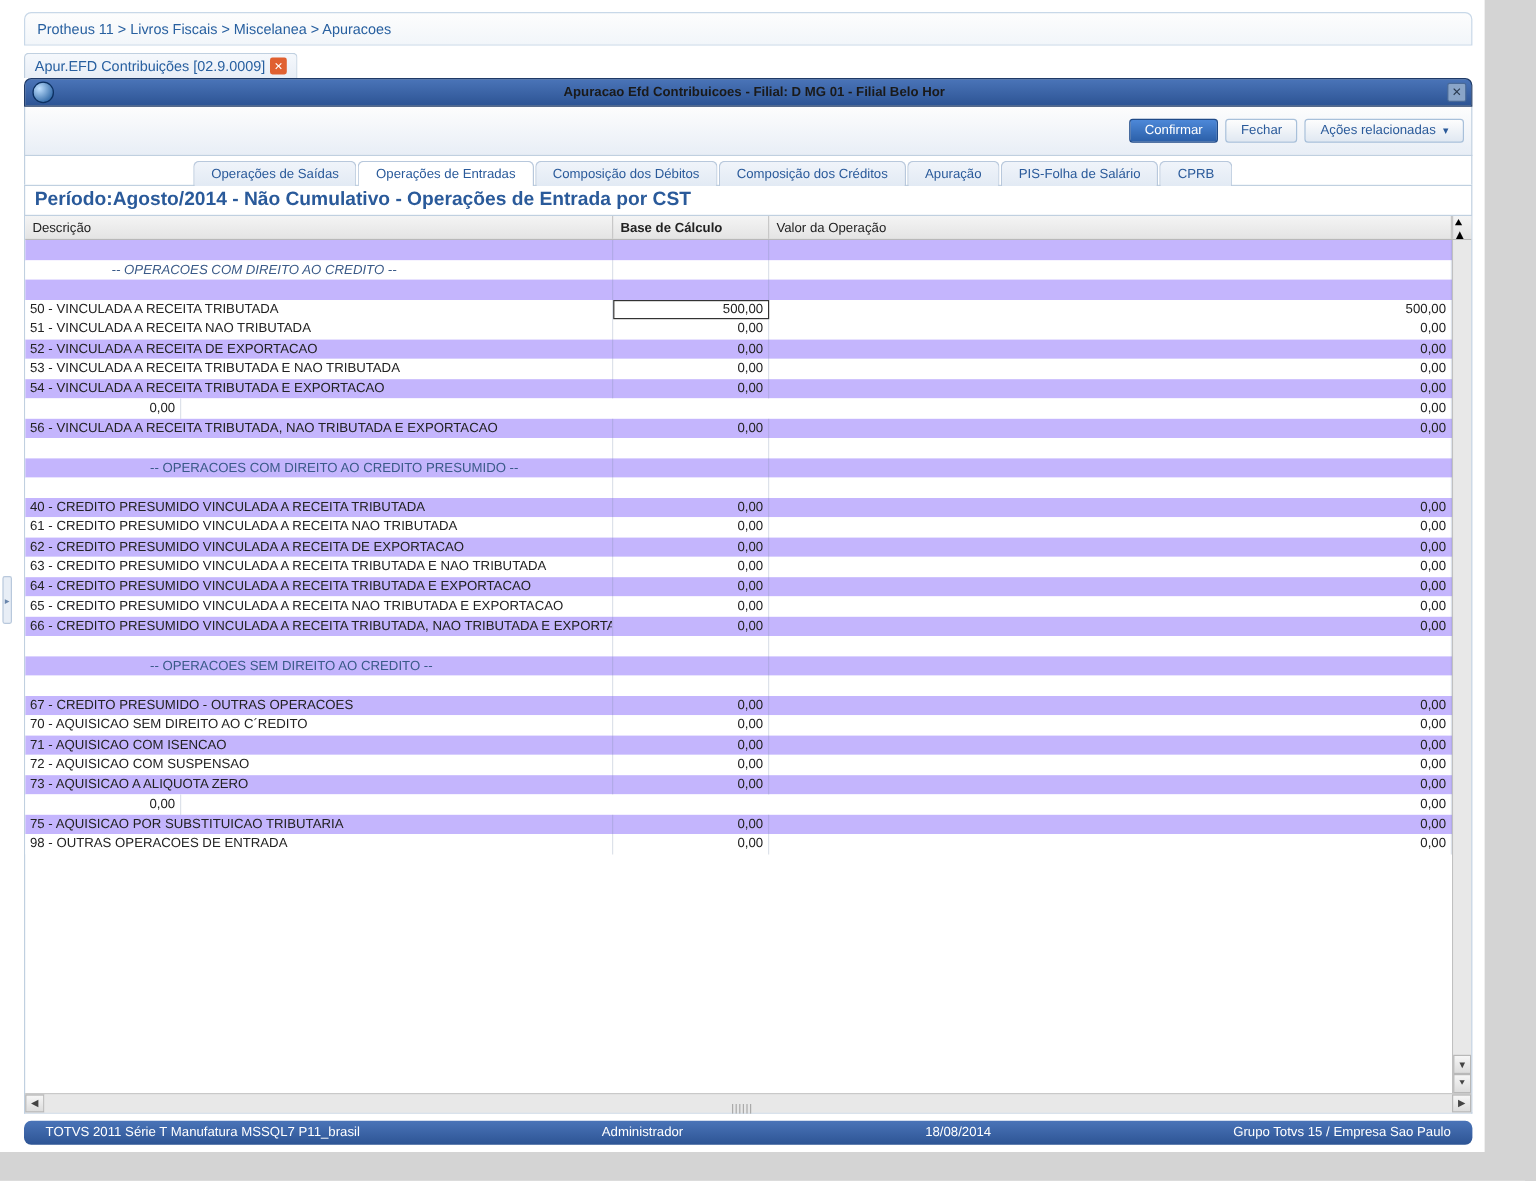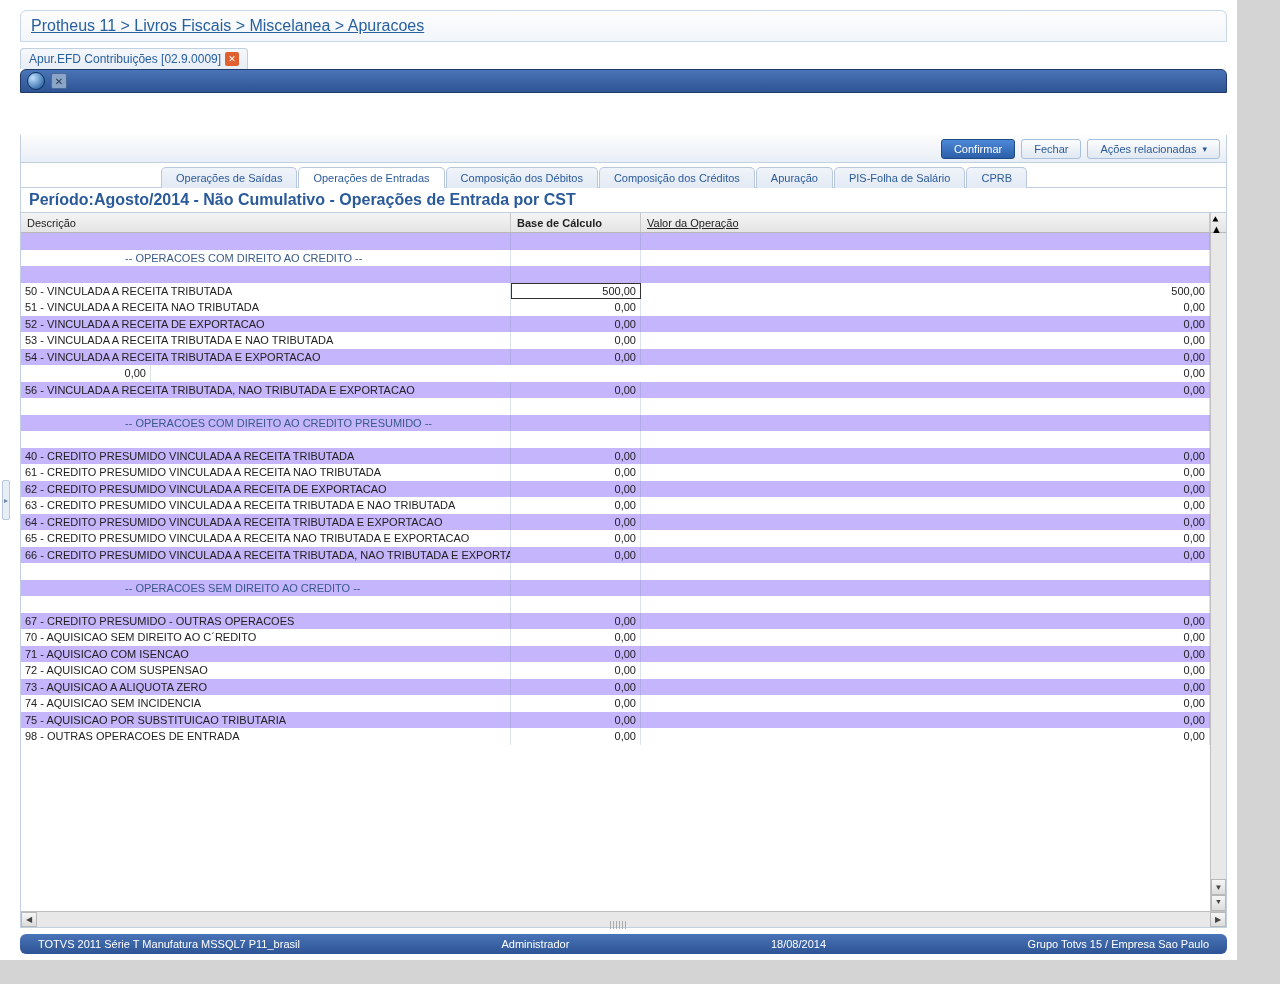--- a/index.html
+++ b/index.html
@@ -11,55 +11,55 @@
 .title-bar .app-icon { width: 16px; height: 16px; margin: 0 6px; border-radius: 50%; background: radial-gradient(circle at 30% 30%, #7bc2f0, #0a6db8); }
 .title-bar .title-text { font-size: 12px; color: #0b4a8a; }
 .win-controls { position: absolute; right: 4px; top: 1px; display: flex; }
 .win-btn { width: 30px; height: 19px; border: 1px solid #7a7a7a; border-radius: 3px; margin-left: 2px; display:flex; align-items:center; justify-content:center; font-size:10px; color:#333; background: linear-gradient(#f5f5f5,#d8d8d8); }
 .win-btn.close { background: linear-gradient(#ef6a5a,#c9302c); color:#fff; width:46px; }
 .win-btn svg { width:10px; height:10px; }
 
 
 .outer-frame { flex:1; display:flex; flex-direction:column; background:#fff; border: 0; padding: 10px 10px 0 20px; }
 .breadcrumb-wrap { border: 1px solid #c8d8e8; border-radius: 6px 6px 0 0; padding: 6px 10px; background: linear-gradient(#fdfdfd,#f2f6fa); }
-.breadcrumb { font-size: 16px; color: #2860a0; text-decoration: underline; }
+.breadcrumb { font-size: 12px; color: #2860a0; }
 
 .tab-strip { display:flex; align-items:flex-end; margin-top: 6px; font-size: 12px; }
 .doc-tab { background: linear-gradient(#f5f8fc,#e8eef6); border:1px solid #c0d0e0; border-bottom:none; border-radius:4px 4px 0 0; padding:3px 8px; color:#2860a0; display:flex; align-items:center; }
 .doc-tab .close-x { width:14px; height:14px; margin-left:4px; background:#e06030; color:#fff; font-size:9px; display:flex; align-items:center; justify-content:center; border-radius:2px; }
 
 
 .panel-header { height: 24px; background: linear-gradient(#4a74b8, #2d5494); border:1px solid #1f3a66; border-radius:6px 6px 0 0; display:flex; align-items:center; position:relative; }
 .panel-header .sphere { width:18px; height:18px; margin:0 6px; border-radius:50%; background: radial-gradient(circle at 30% 30%, #bfe0ff, #0c4a90); border:1px solid #0c3060; }
 .panel-header .ph-title { flex:1; text-align:center; font-size:11px; font-weight:bold; color:#1a1a1a; }
 .panel-header .ph-close { width:16px; height:16px; margin-right:4px; background:#8aa5c8; border:1px solid #4a6a98; border-radius:2px; display:flex; align-items:center; justify-content:center; color:#2a3a50; font-size:10px; }
 
 
-.action-bar { height: 28px; background: linear-gradient(#fdfdfd,#e8eef6); border:1px solid #c0d0e0; border-top:none; display:flex; align-items:center; justify-content:flex-end; padding:0 6px; gap:6px;margin-top:42px; }
+.action-bar { height: 41px; background: linear-gradient(#fdfdfd,#e8eef6); border:1px solid #c0d0e0; border-top:none; display:flex; align-items:center; justify-content:flex-end; padding:0 6px; gap:6px; }
 .btn { height:20px; padding:0 12px; font-size:11px; border-radius:3px; display:flex; align-items:center; cursor:pointer; }
 .btn.primary { background: linear-gradient(#4d88d8,#2b5fa8); color:#fff; border:1px solid #1f4a88; }
 .btn.secondary { background: linear-gradient(#fdfdfd,#e0e8f2); color:#2a5a9a; border:1px solid #a8c0da; }
 .btn.dropdown::after { content:"▾"; margin-left:6px; font-size:9px; }
 
 
 .tabs-row { height: 24px; background:#fff; border-left:1px solid #c0d0e0; border-right:1px solid #c0d0e0; display:flex; align-items:flex-end; padding-left:140px; font-size:11px; }
 .tab { padding:4px 14px; color:#2a5a9a; border:1px solid #b8c8dc; background: linear-gradient(#f0f4fa,#e2eaf4); border-bottom:none; border-radius:5px 5px 0 0; margin-right:1px; position:relative; top:1px;margin-top:12px; }
 .tab.active { background:#fff; font-weight:normal; z-index:2; }
 
 
 .period-bar { height:26px; border:1px solid #c0d0e0; border-top:1px solid #c0d0e0; background:#fff; display:flex; align-items:center; padding:0 8px; font-size:16px; font-weight:bold; color:#2a5a9a; }
 
 
 .grid-wrap { flex:1; border:1px solid #c0d0e0; border-top:none; display:flex; flex-direction:column; background:#fff; position:relative; }
 .grid-header { display:flex; height:20px; background: linear-gradient(#f4f4f4,#e4e4e4); border-bottom:1px solid #b8b8b8; font-size:11px; }
 .gh-cell { border-right:1px solid #c8c8c8; display:flex; align-items:center; padding:0 6px; color:#222; }
 .gh-cell.bold { font-weight:bold; }
 .col-desc { width: 490px; }
 .col-base { width: 130px; }
-.col-val { flex:1;text-decoration:underline; }
+.col-val { flex:1; }
 .vscroll-space { width: 16px; background: linear-gradient(#f4f4f4,#e4e4e4); border-left:1px solid #c8c8c8; display:flex; flex-direction:column; }
 
 .grid-body { flex:1; overflow:hidden; position:relative; display:flex; }
 .grid-rows { flex:1; }
 .row { display:flex; height:16.5px; font-size:11px; align-items:center; }
 .row.blue { background:#c4b5fd; }
 .row.white { background:#ffffff; }
 .cell { border-right:1px solid rgba(120,140,170,0.25); padding:0 4px; height:100%; display:flex; align-items:center; white-space:nowrap; overflow:hidden; }
 .cell.desc { width:490px; color:#222; }
 .cell.base { width:130px; justify-content:flex-end; color:#222; }
@@ -100,20 +100,21 @@
 
     <div class="tab-strip">
       <div class="doc-tab">
         <span>Apur.EFD Contribuições [02.9.0009]</span>
         <span class="close-x">✕</span>
       </div>
     </div>
 
     <div class="panel-header">
       <div class="sphere"></div>
+      <div class="ph-title">Apuracao Efd Contribuicoes - Filial: D MG 01  - Filial Belo Hor</div>
       <div class="ph-close">✕</div>
     </div>
 
     <div class="action-bar">
       <div class="btn primary">Confirmar</div>
       <div class="btn secondary">Fechar</div>
       <div class="btn secondary dropdown">Ações relacionadas</div>
     </div>
 
     <div class="tabs-row" id="tabs-row">
@@ -140,21 +141,21 @@
       </div>
       <div class="grid-body">
         <div class="grid-rows" id="grid-rows">
             <div class="row blue">
               <div class="cell desc"></div>
               <div class="cell base"></div>
               <div class="cell val"></div>
             </div>
             <div class="row white">
               <div class="cell desc">
-                <span class="section-title" style="margin-left:100px;">-- OPERACOES COM DIREITO AO CREDITO --</span>
+                <span class="section-title" style="margin-left:68px;font-style:italic;">-- OPERACOES COM DIREITO AO CREDITO --</span>
               </div>
               <div class="cell base"></div>
               <div class="cell val"></div>
             </div>
             <div class="row blue">
               <div class="cell desc"></div>
               <div class="cell base"></div>
               <div class="cell val"></div>
             </div>
             <div class="row white">
@@ -279,21 +280,20 @@
               <div class="cell desc">72 - AQUISICAO COM SUSPENSAO</div>
               <div class="cell base">0,00</div>
               <div class="cell val">0,00</div>
             </div>
             <div class="row blue">
               <div class="cell desc">73 - AQUISICAO A ALIQUOTA ZERO</div>
               <div class="cell base">0,00</div>
               <div class="cell val">0,00</div>
             </div>
             <div class="row white">
-              <div class="cell desc">74 - AQUISICAO SEM INCIDENCIA</div>
               <div class="cell base">0,00</div>
               <div class="cell val">0,00</div>
             </div>
             <div class="row blue">
               <div class="cell desc">75 - AQUISICAO POR SUBSTITUICAO TRIBUTARIA</div>
               <div class="cell base">0,00</div>
               <div class="cell val">0,00</div>
             </div>
             <div class="row white">
               <div class="cell desc">98 - OUTRAS OPERACOES DE ENTRADA</div>

